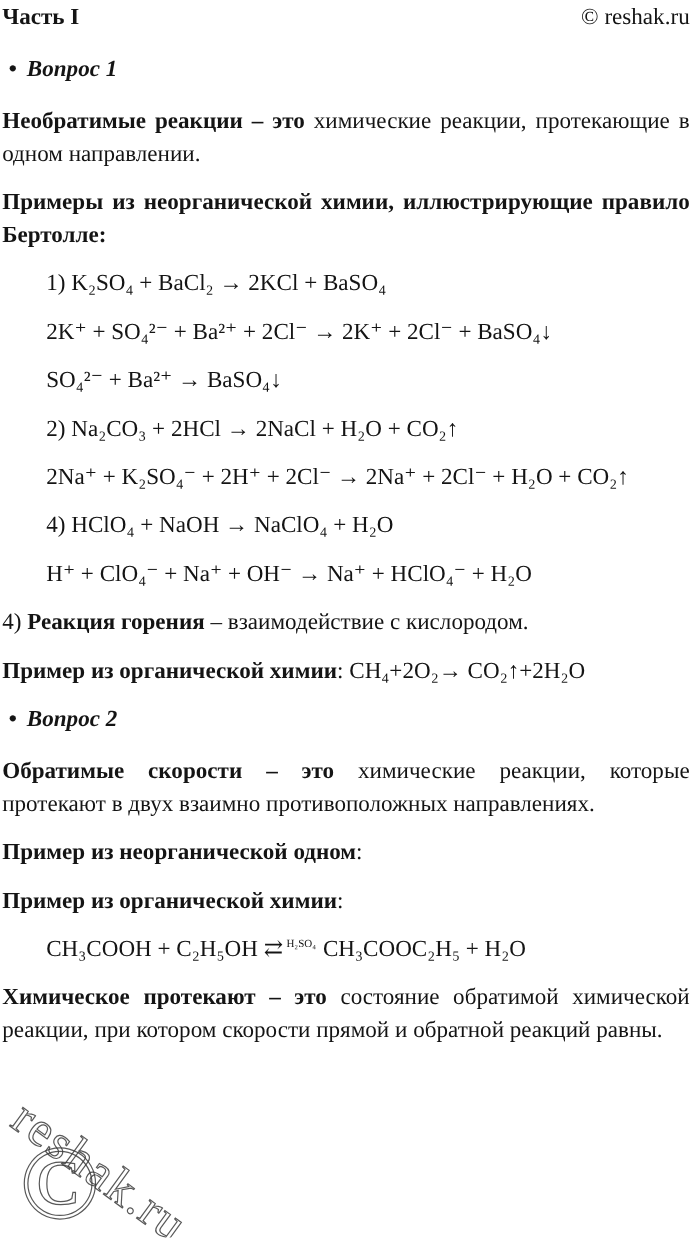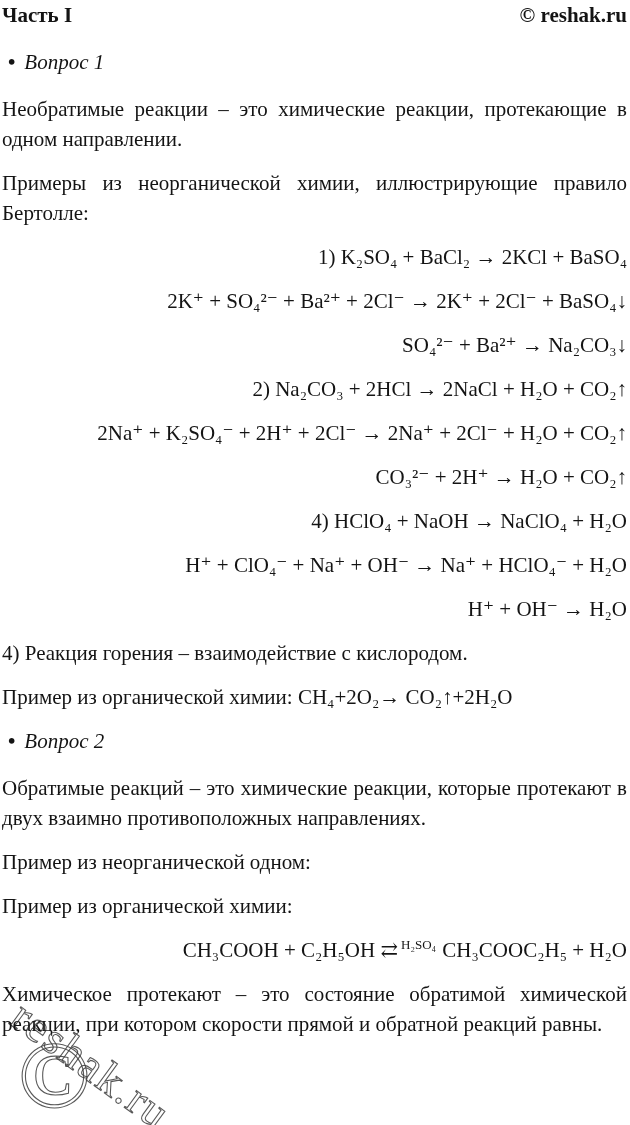--- a/index.html
+++ b/index.html
@@ -18,37 +18,37 @@
   }
   .hdr {
     display: flex;
     justify-content: space-between;
     align-items: flex-end;
     font-size: 21px;
     line-height: 27px;
     margin-bottom: 18px;
   }
   .hdr-left { font-weight: bold; }
-  .hdr-right { font-weight: bold; }
+  .hdr-right { font-weight: normal; }
   p {
     margin: 0 0 14px 0;
     font-size: 21px;
     line-height: 30px;
   }
   .just { text-align: justify; }
-  .bold, b { font-weight: normal; }
+  .bold, b { font-weight: bold; }
   .qhead {
     padding-left: 6px;
     margin-bottom: 17px;
   }
   .bullet { font-weight: bold; margin-right: 9px; }
-  .qtitle { font-weight: normal; font-style: italic; }
-  .eq { text-align: right; white-space: nowrap; margin-left: 40px; }
+  .qtitle { font-weight: bold; font-style: italic; }
+  .eq { text-align: left; white-space: nowrap; margin-left: 40px; }
   .cat {
-    font-size: 13px;
+    font-size: 10px;
     vertical-align: super;
     line-height: 0;
     margin-left: 3px;
     margin-right: 1px;
   }
   .watermark {
     position: absolute;
     left: 0; top: 995px;
     z-index: 0;
     overflow: visible;
@@ -80,37 +80,35 @@
   </div>
 
   <p class="qhead"><span class="bullet">•</span><span class="qtitle">Вопрос 1</span></p>
 
   <p class="just"><b>Необратимые реакции – это</b><span> химические реакции, протекающие в одном направлении.</span></p>
 
   <p class="just bold">Примеры из неорганической химии, иллюстрирующие правило Бертолле:</p>
 
   <p class="eq">1) K₂SO₄ + BaCl₂ → 2KCl + BaSO₄</p>
   <p class="eq">2K⁺ + SO₄²⁻ + Ba²⁺ + 2Cl⁻ → 2K⁺ + 2Cl⁻ + BaSO₄↓</p>
-  <p class="eq">SO₄²⁻ + Ba²⁺ → Na₂CO₃↓</p>
+  <p class="eq">SO₄²⁻ + Ba²⁺ → BaSO₄↓</p>
 
   <p class="eq">2) Na₂CO₃ + 2HCl → 2NaCl + H₂O + CO₂↑</p>
   <p class="eq">2Na⁺ + K₂SO₄⁻ + 2H⁺ + 2Cl⁻ → 2Na⁺ + 2Cl⁻ + H₂O + CO₂↑</p>
-  <p class="eq">CO₃²⁻ + 2H⁺ → H₂O + CO₂↑</p>
 
   <p class="eq">4) HClO₄ + NaOH → NaClO₄ + H₂O</p>
   <p class="eq">H⁺ + ClO₄⁻ + Na⁺ + OH⁻ → Na⁺ + HClO₄⁻ + H₂O</p>
-  <p class="eq">H⁺ + OH⁻ → H₂O</p>
 
   <p><span>4) </span><b>Реакция горения</b><span> – взаимодействие с кислородом.</span></p>
 
   <p><b>Пример из органической химии</b><span>: CH₄+2O₂→ CO₂↑+2H₂O</span></p>
 
   <p class="qhead"><span class="bullet">•</span><span class="qtitle">Вопрос 2</span></p>
 
-  <p class="just"><b>Обратимые реакций – это</b><span> химические реакции, которые протекают в двух взаимно противоположных направлениях.</span></p>
+  <p class="just"><b>Обратимые скорости – это</b><span> химические реакции, которые протекают в двух взаимно противоположных направлениях.</span></p>
 
   <p><b>Пример из неорганической одном</b><span>:</span></p>
 
 
   <p><b>Пример из органической химии</b><span>:</span></p>
 
   <p class="eq"><span>CH₃COOH + C₂H₅OH ⇄</span><span class="cat">H₂SO₄</span><span> CH₃COOC₂H₅ + H₂O</span></p>
 
 
   <p class="just"><b>Химическое протекают – это</b><span> состояние обратимой химической реакции, при котором скорости прямой и обратной реакций равны.</span></p>

